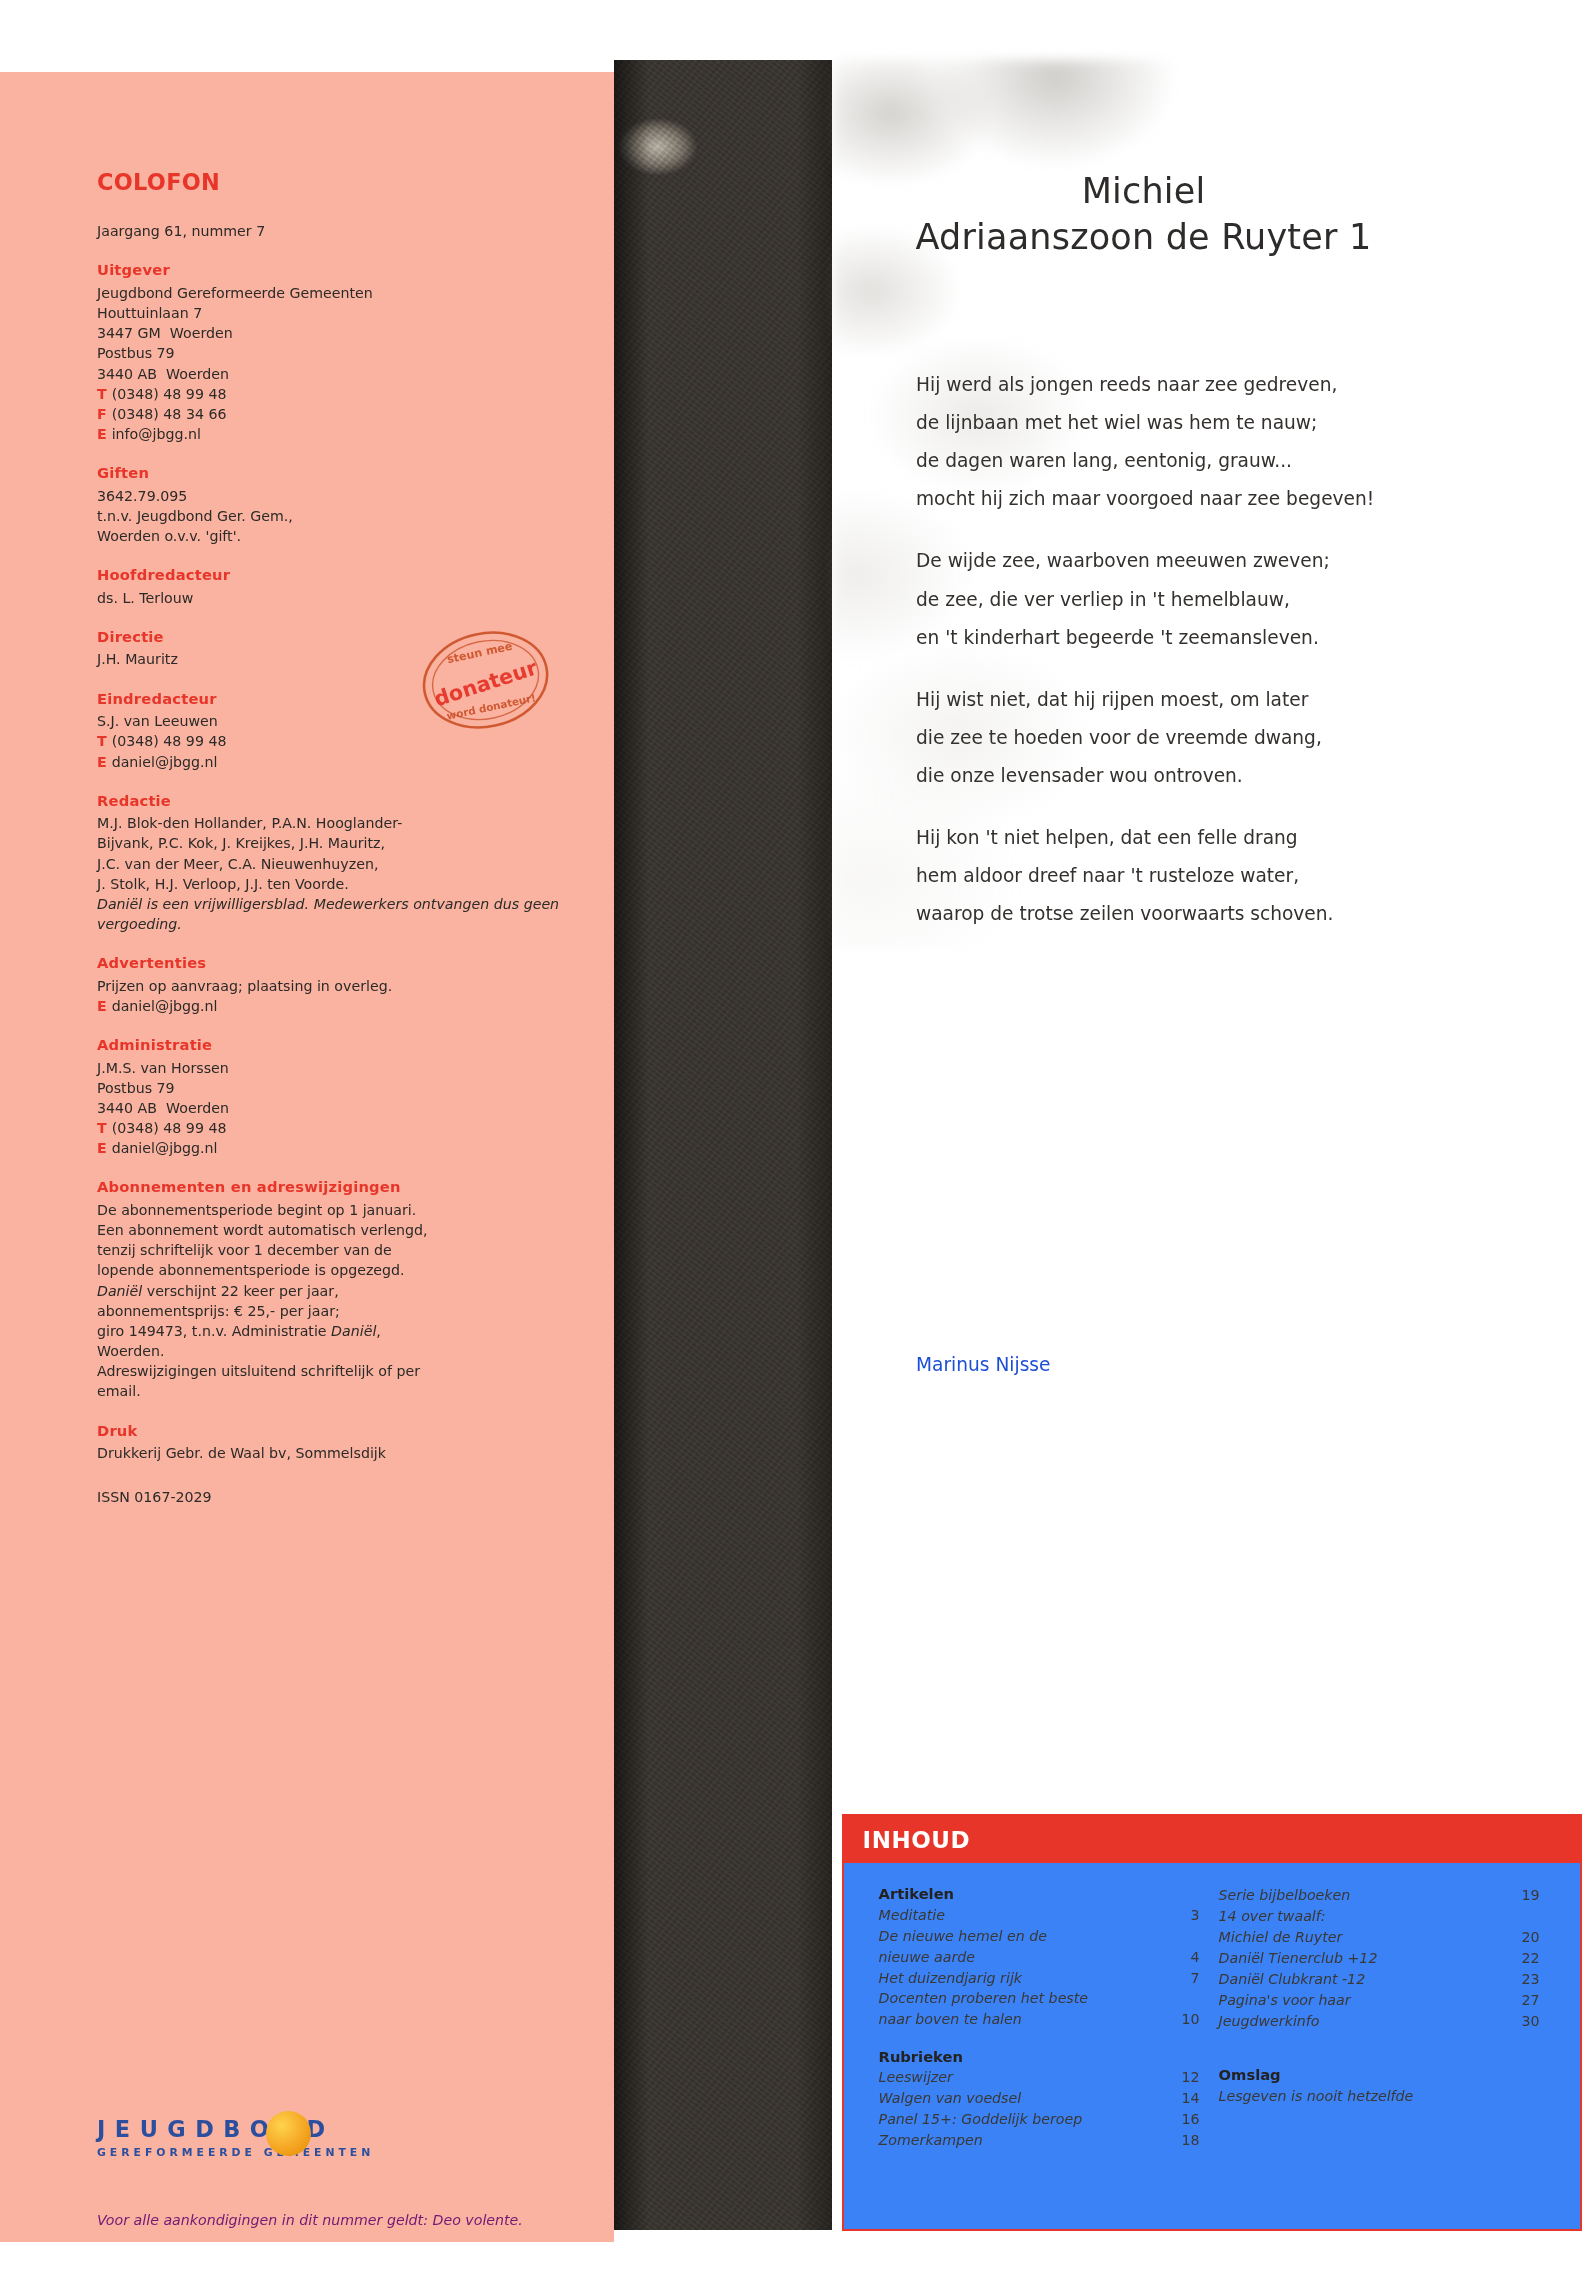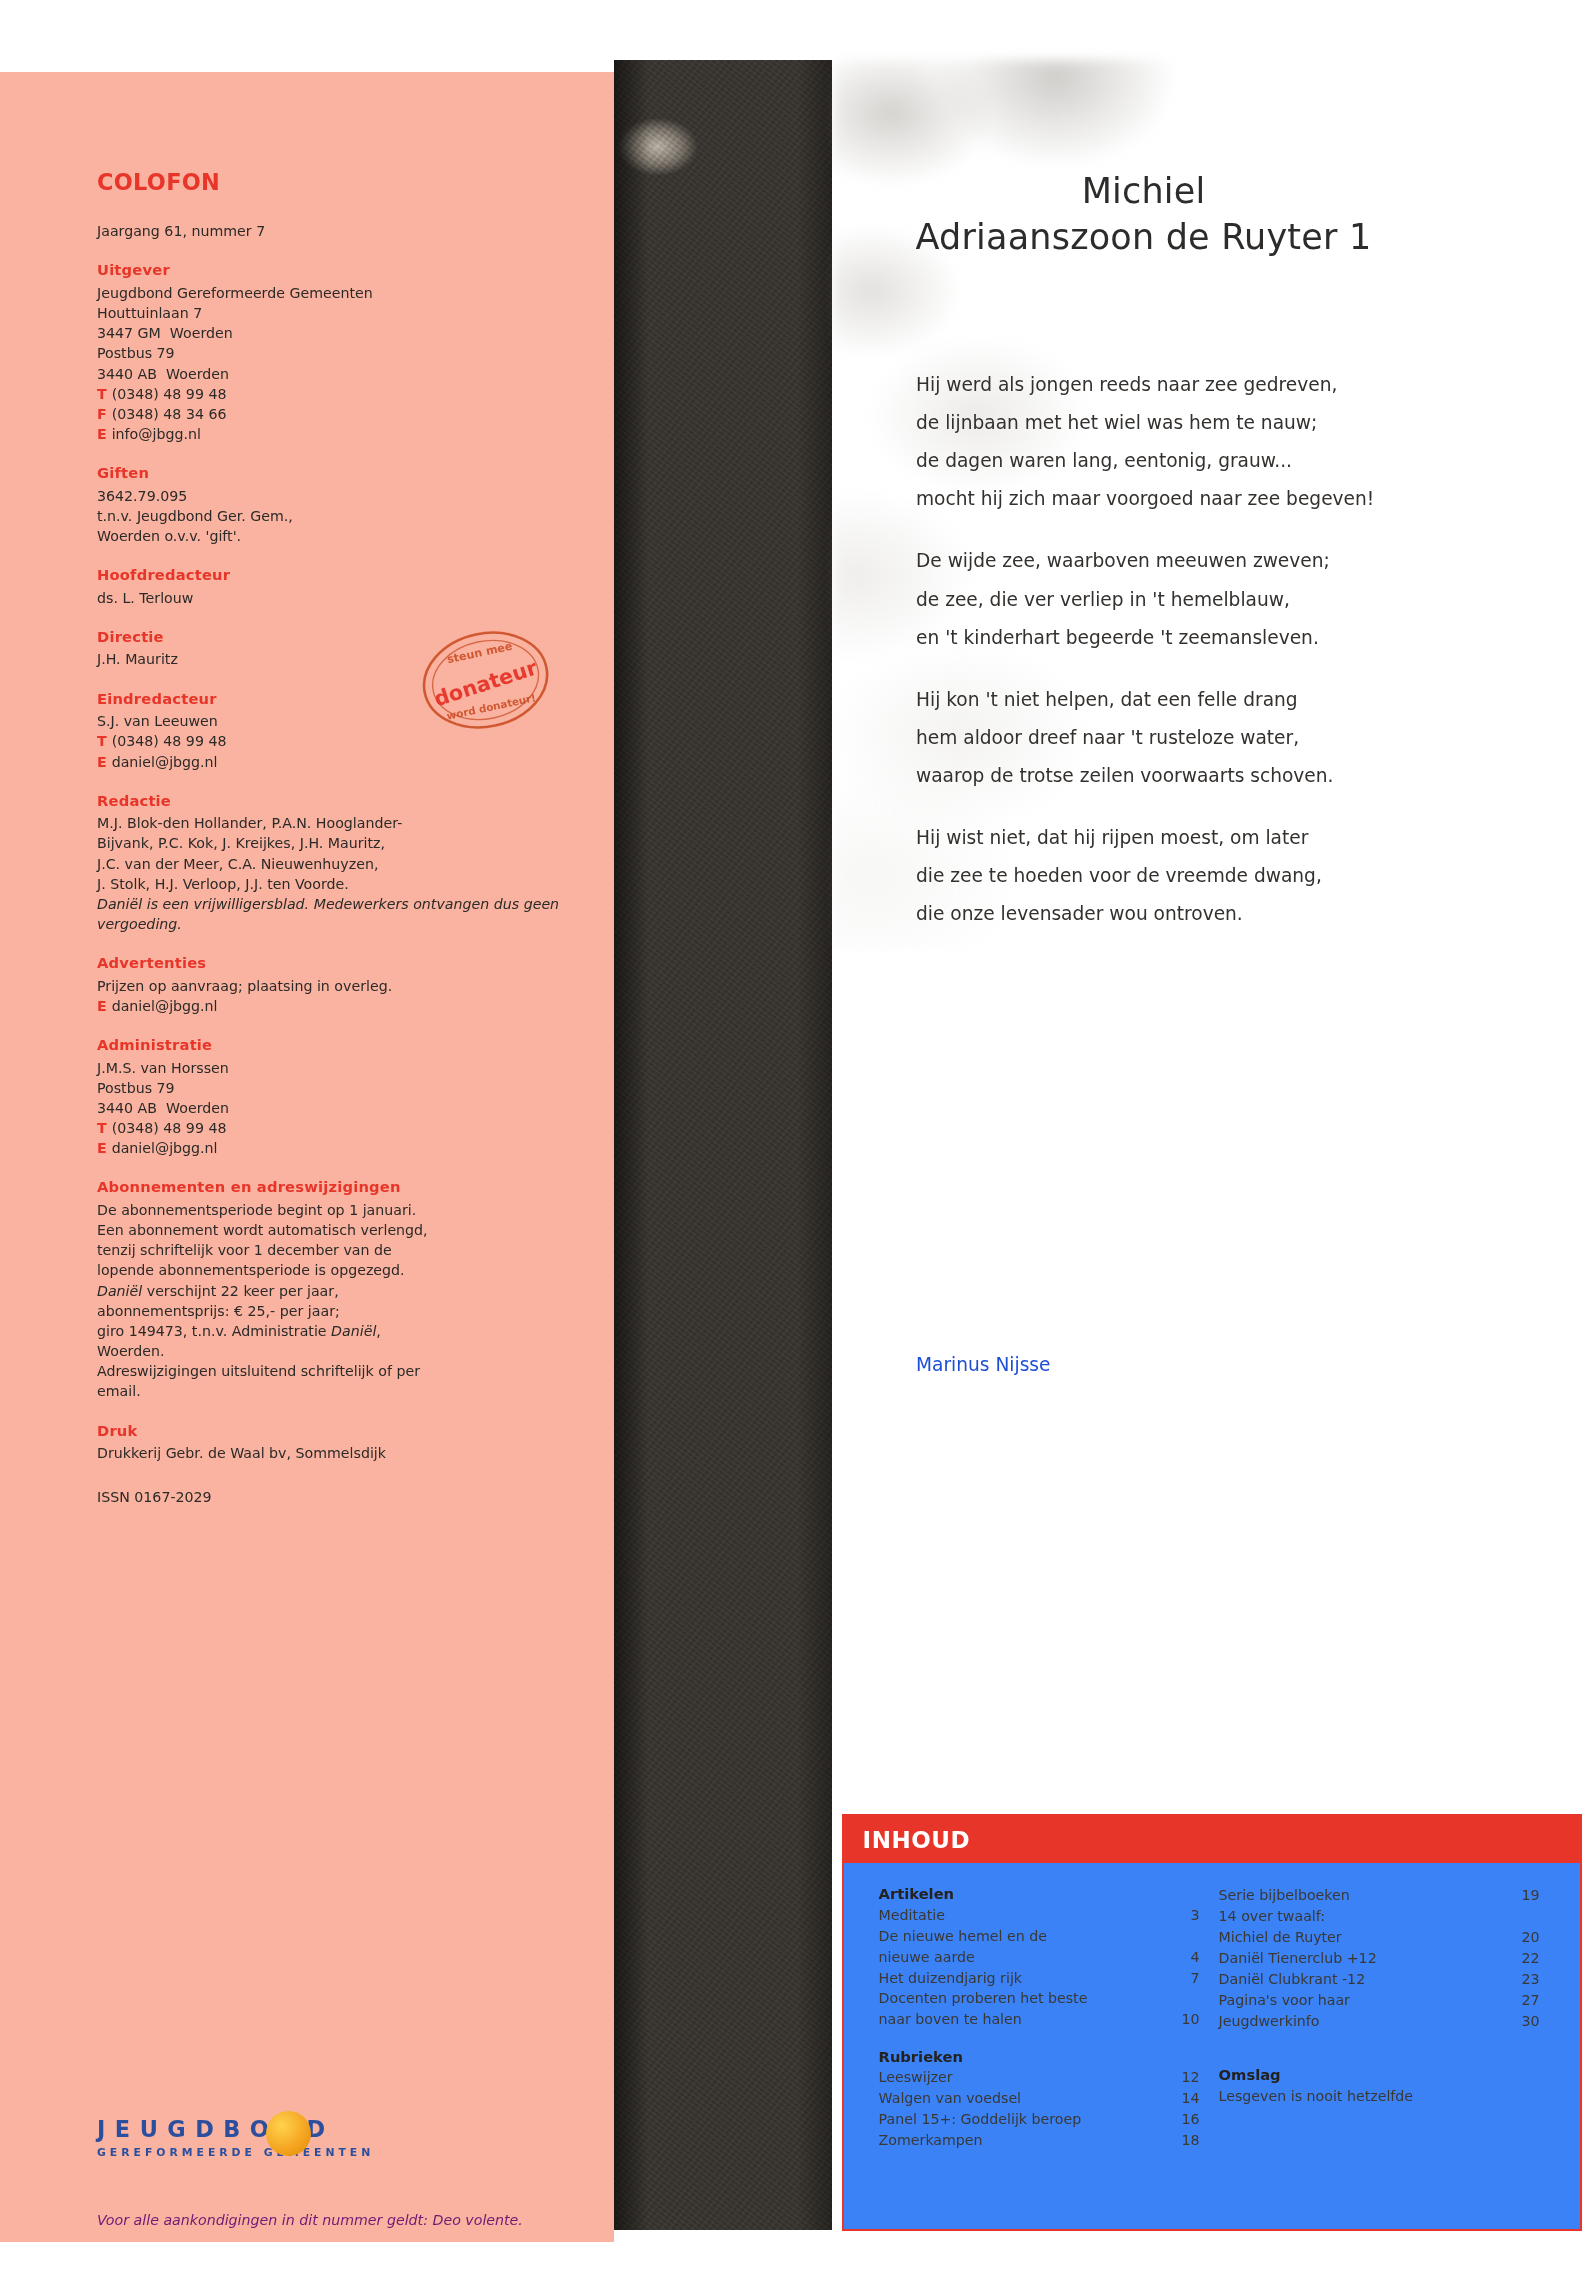--- a/index.html
+++ b/index.html
@@ -212,21 +212,21 @@
     color: #232220;
     margin-bottom: 2.6px;
   }
   .toc-row {
     display: flex;
     justify-content: space-between;
     font-size: 14.2px;
     line-height: 1.47;
     color: #3a3835;
   }
-  .toc-row .t { flex: 1 1 auto; padding-right: 8.6px; }
+  .toc-row .t { flex: 1 1 auto; padding-right: 8.6px; font-style: italic; }
   .toc-row .p { flex: 0 0 29px; text-align: right; }
   .toc-gap { height: 17.3px; }
 
   
   #logo {
     position: absolute;
     left: 97px;
     top: 2044px;
     width: 390px;
     height: 62px;
@@ -377,28 +377,28 @@
           <div>de lijnbaan met het wiel was hem te nauw;</div>
           <div>de dagen waren lang, eentonig, grauw...</div>
           <div>mocht hij zich maar voorgoed naar zee begeven!</div>
         </div>
         <div class="stanza">
           <div>De wijde zee, waarboven meeuwen zweven;</div>
           <div>de zee, die ver verliep in 't hemelblauw,</div>
           <div>en 't kinderhart begeerde 't zeemansleven.</div>
         </div>
         <div class="stanza">
+          <div>Hij wist niet, dat hij rijpen moest, om later</div>
+          <div>die zee te hoeden voor de vreemde dwang,</div>
+          <div>die onze levensader wou ontroven.</div>
+        </div>
+        <div class="stanza">
           <div>Hij kon 't niet helpen, dat een felle drang</div>
           <div>hem aldoor dreef naar 't rusteloze water,</div>
           <div>waarop de trotse zeilen voorwaarts schoven.</div>
-        </div>
-        <div class="stanza">
-          <div>Hij wist niet, dat hij rijpen moest, om later</div>
-          <div>die zee te hoeden voor de vreemde dwang,</div>
-          <div>die onze levensader wou ontroven.</div>
         </div>
       </div>
 
     <div id="poem-signature">Marinus Nijsse</div>
 
     <div id="inhoud">
       <div id="inhoud-head">INHOUD</div>
       <div id="inhoud-cols">
         <div class="toc-col" id="toc-left">
             <div class="toc-group-title">Artikelen</div>

